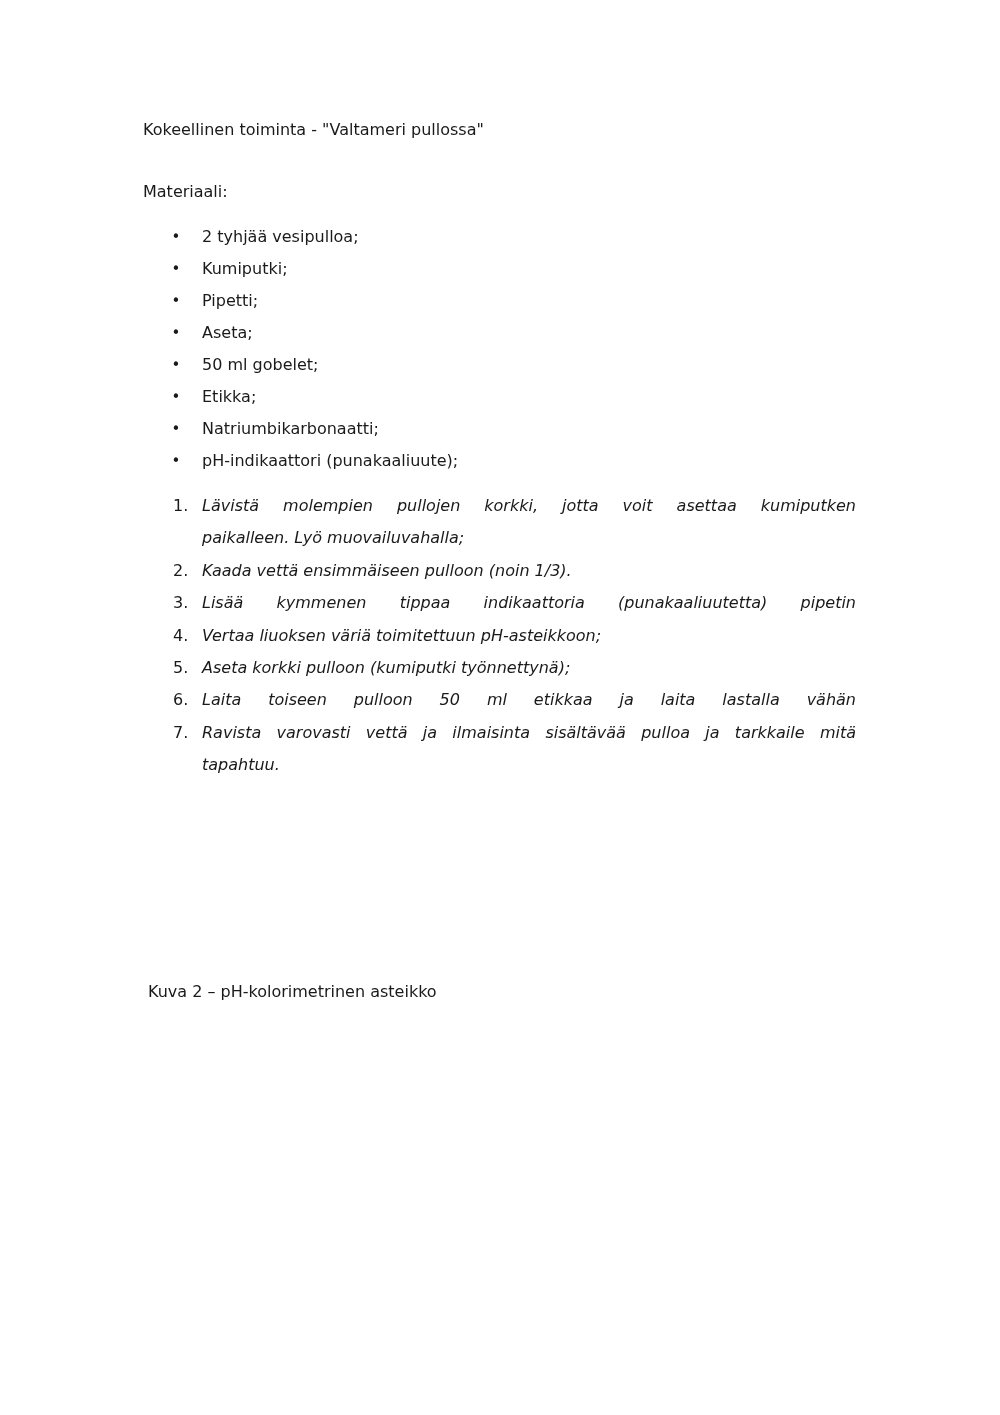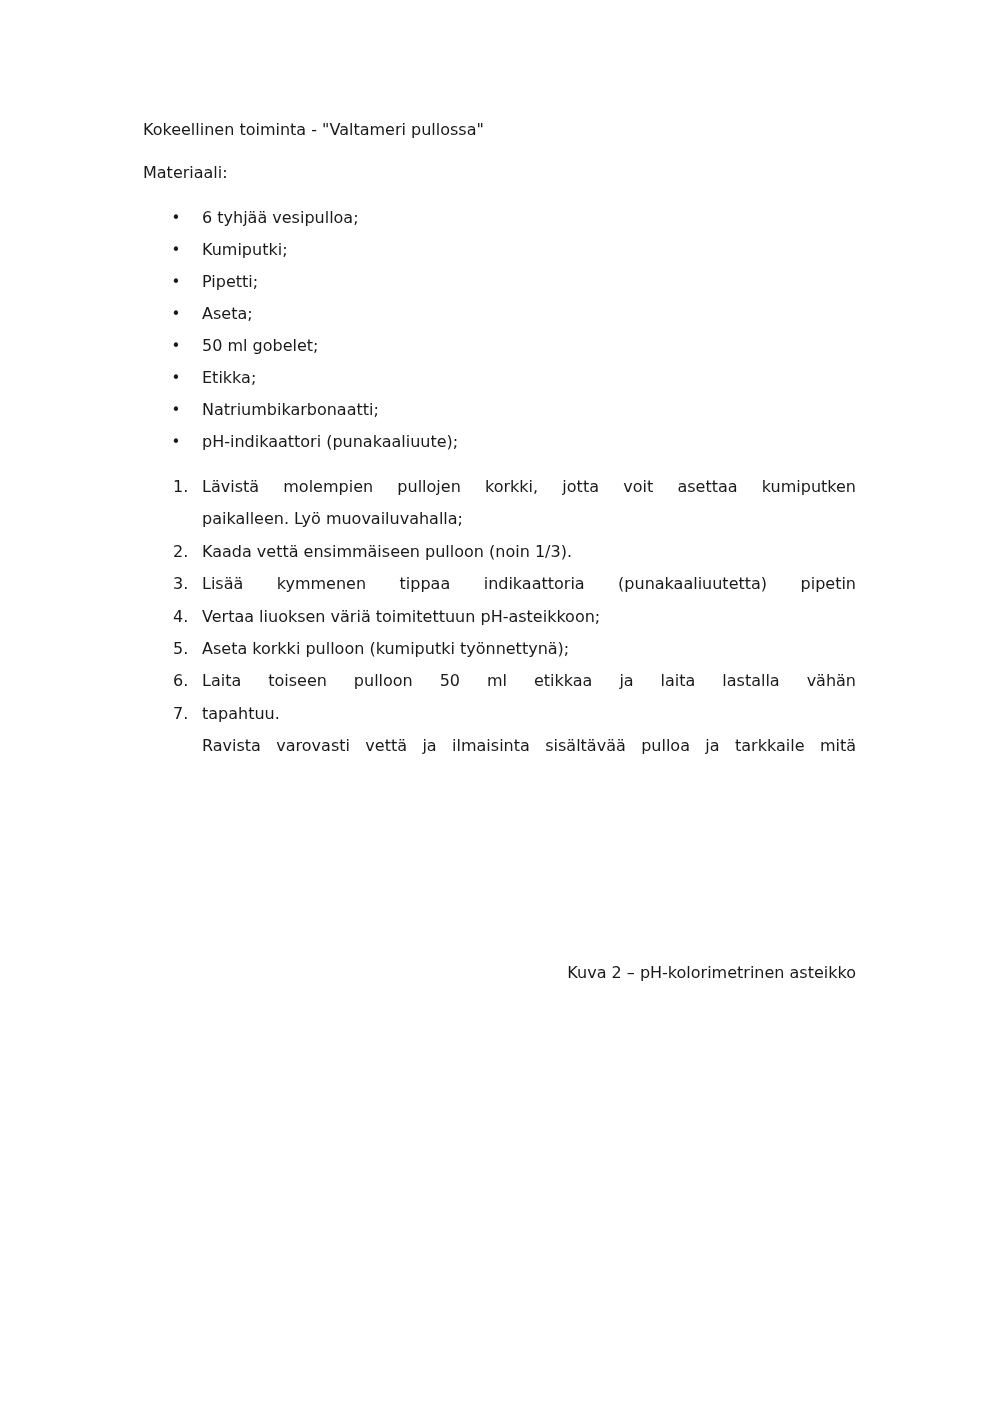--- a/index.html
+++ b/index.html
@@ -22,21 +22,21 @@
     background: #ffffff;
     padding: 0 144px 0 143px;
     box-sizing: border-box;
   }
   .doc-title {
     padding-top: 114px;
     line-height: 32px;
     white-space: nowrap;
   }
   .section-heading {
-    margin-top: 11px;
+    margin-top: 30px;
     line-height: 32px;
     white-space: nowrap;
   }
   .bullet-list {
     margin-top: 13px;
   }
   .b-item {
     position: relative;
     line-height: 32px;
     padding-left: 59px;
@@ -59,46 +59,46 @@
   }
   .n-marker {
     position: absolute;
     left: 30px;
     top: 0;
     line-height: 32.4px;
   }
   .n-line {
     line-height: 32.4px;
     text-align: left;
+    font-style: italic;
   }
   .n-line.jl {
     text-align: justify;
     text-align-last: justify;
   }
   .figure-caption {
     margin-top: 194px;
     margin-left: 5px;
     line-height: 32px;
     white-space: nowrap;
-    text-align: right;
   }
 </style>
 </head>
 <body>
 
 <div class="page">
 
   <div class="doc-title">Kokeellinen toiminta - "Valtameri pullossa"</div>
 
   <div class="section-heading">Materiaali:</div>
 
   <div class="bullet-list">
     <div class="b-item">
       <span class="b-marker">•</span>
-      <span>6 tyhjää vesipulloa;</span>
+      <span>2 tyhjää vesipulloa;</span>
     </div>
     <div class="b-item">
       <span class="b-marker">•</span>
       <span>Kumiputki;</span>
     </div>
     <div class="b-item">
       <span class="b-marker">•</span>
       <span>Pipetti;</span>
     </div>
     <div class="b-item">
@@ -152,21 +152,21 @@
       <div class="n-line">Aseta korkki pulloon (kumiputki työnnettynä);</div>
     </div>
 
     <div class="n-item">
       <span class="n-marker">6.</span>
       <div class="n-line jl">Laita toiseen pulloon 50 ml etikkaa ja laita lastalla vähän</div>
     </div>
 
     <div class="n-item">
       <span class="n-marker">7.</span>
+      <div class="n-line jl">Ravista varovasti vettä ja ilmaisinta sisältävää pulloa ja tarkkaile mitä</div>
       <div class="n-line">tapahtuu.</div>
-      <div class="n-line jl">Ravista varovasti vettä ja ilmaisinta sisältävää pulloa ja tarkkaile mitä</div>
     </div>
 
   </div>
 
   <div class="figure-caption">Kuva 2 – pH-kolorimetrinen asteikko</div>
 
 </div>
 
 </body></html>

